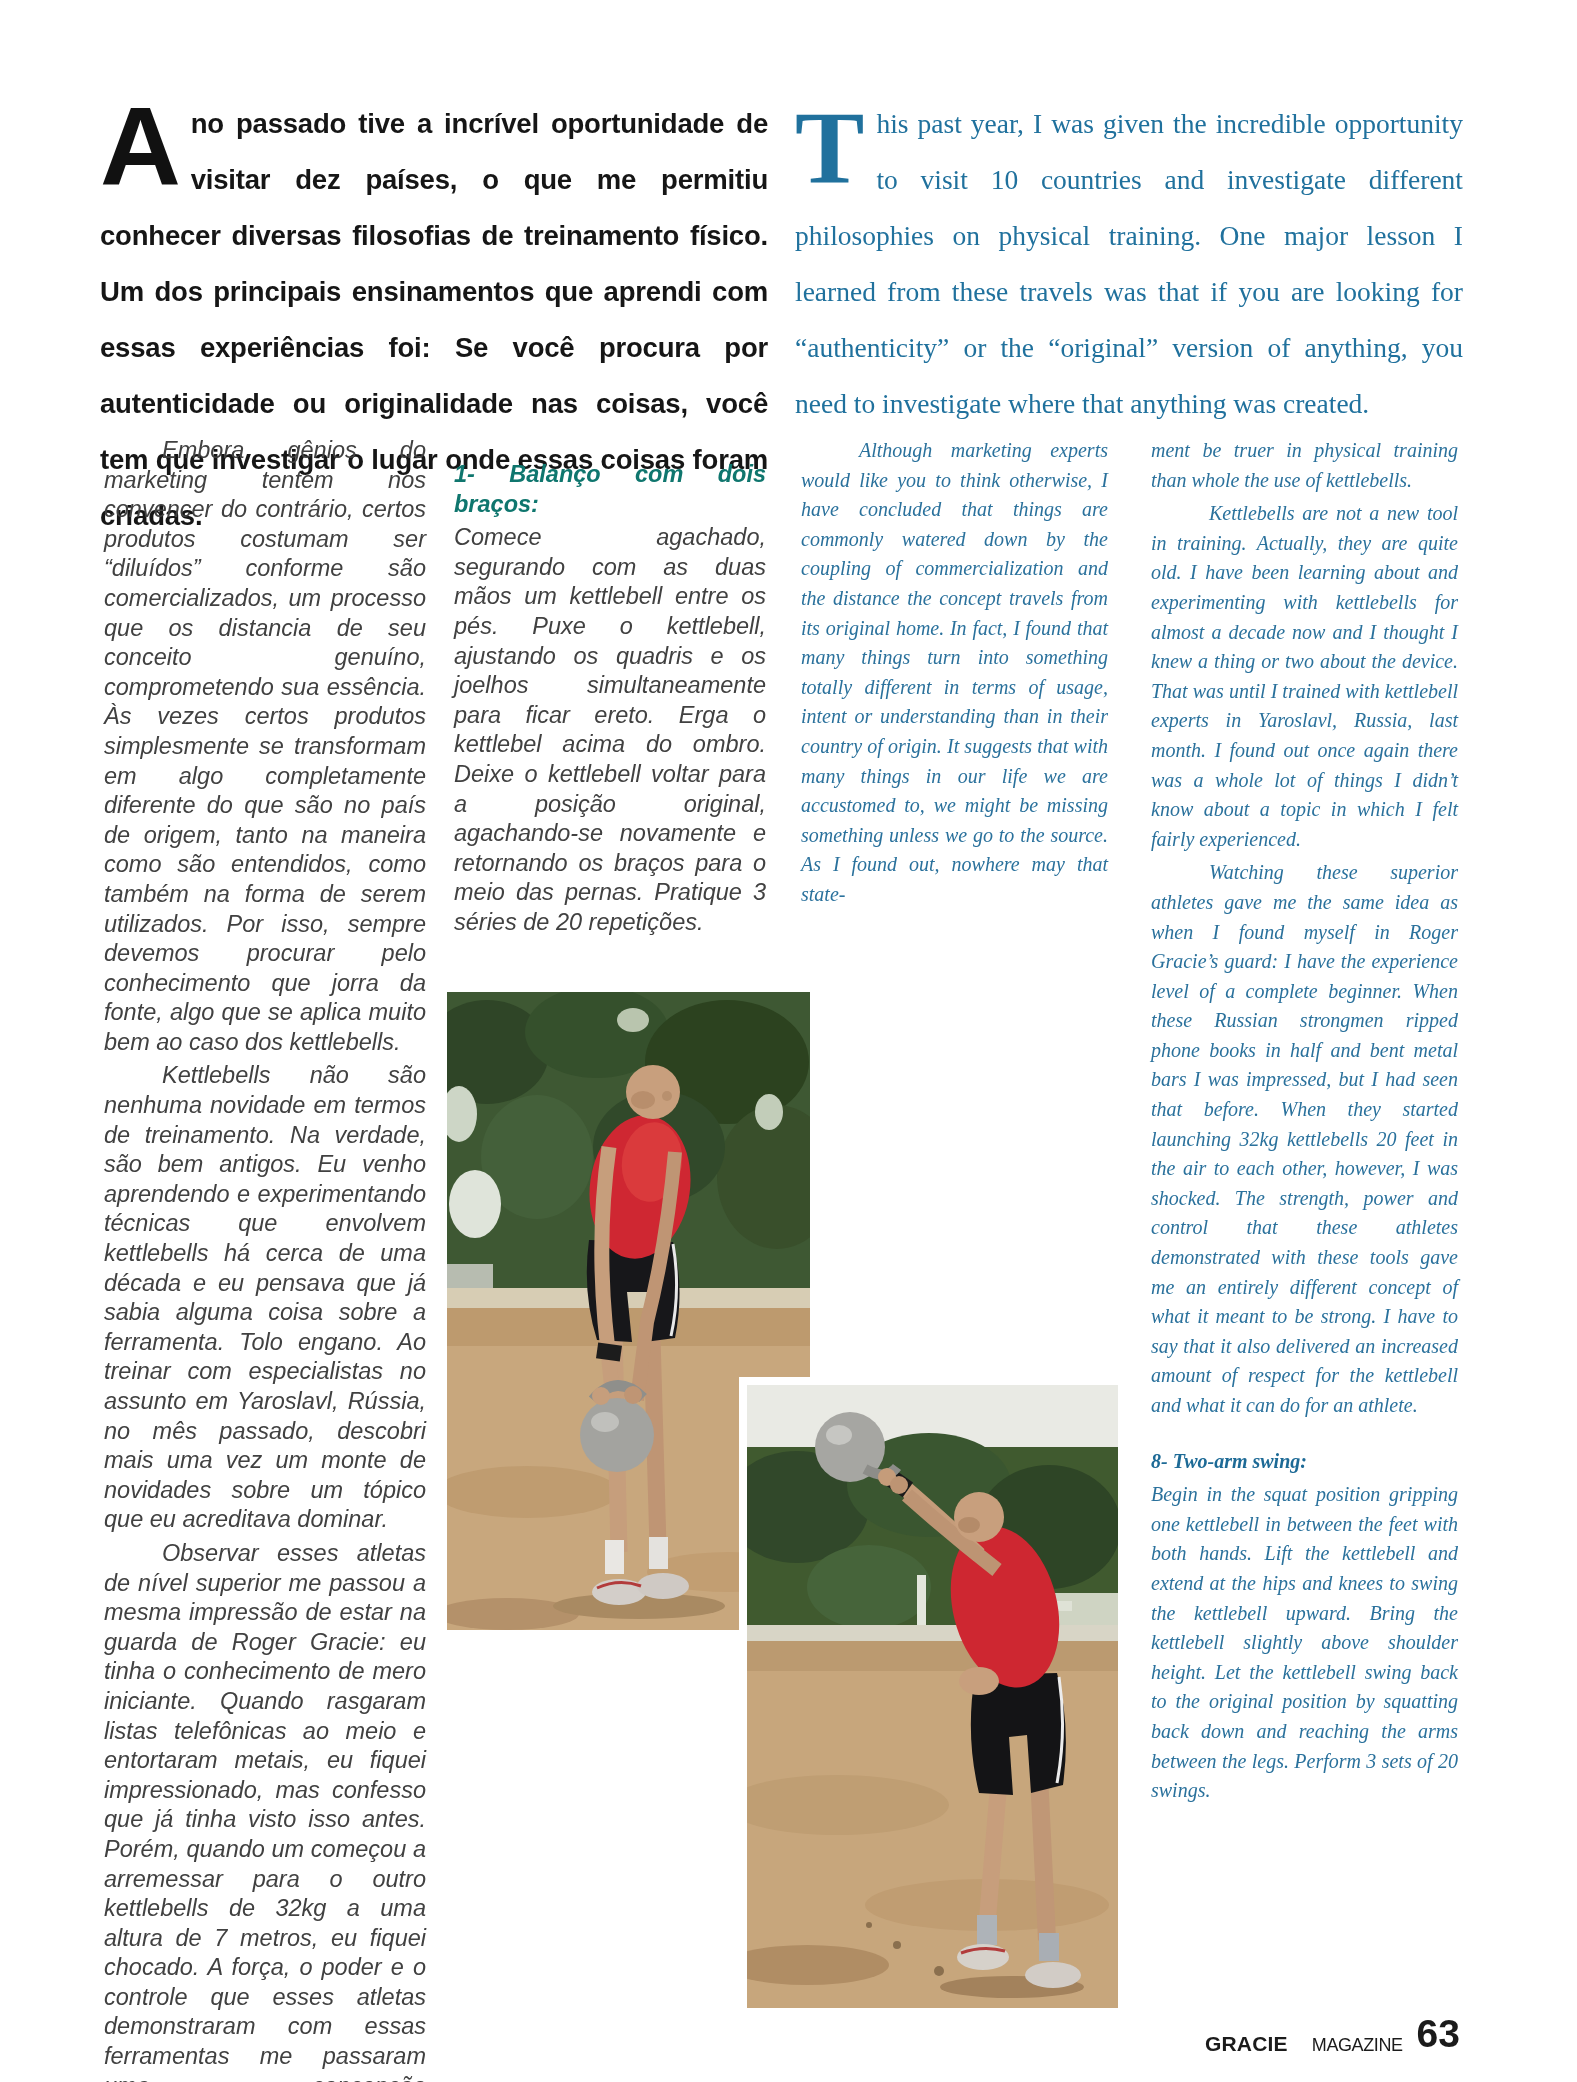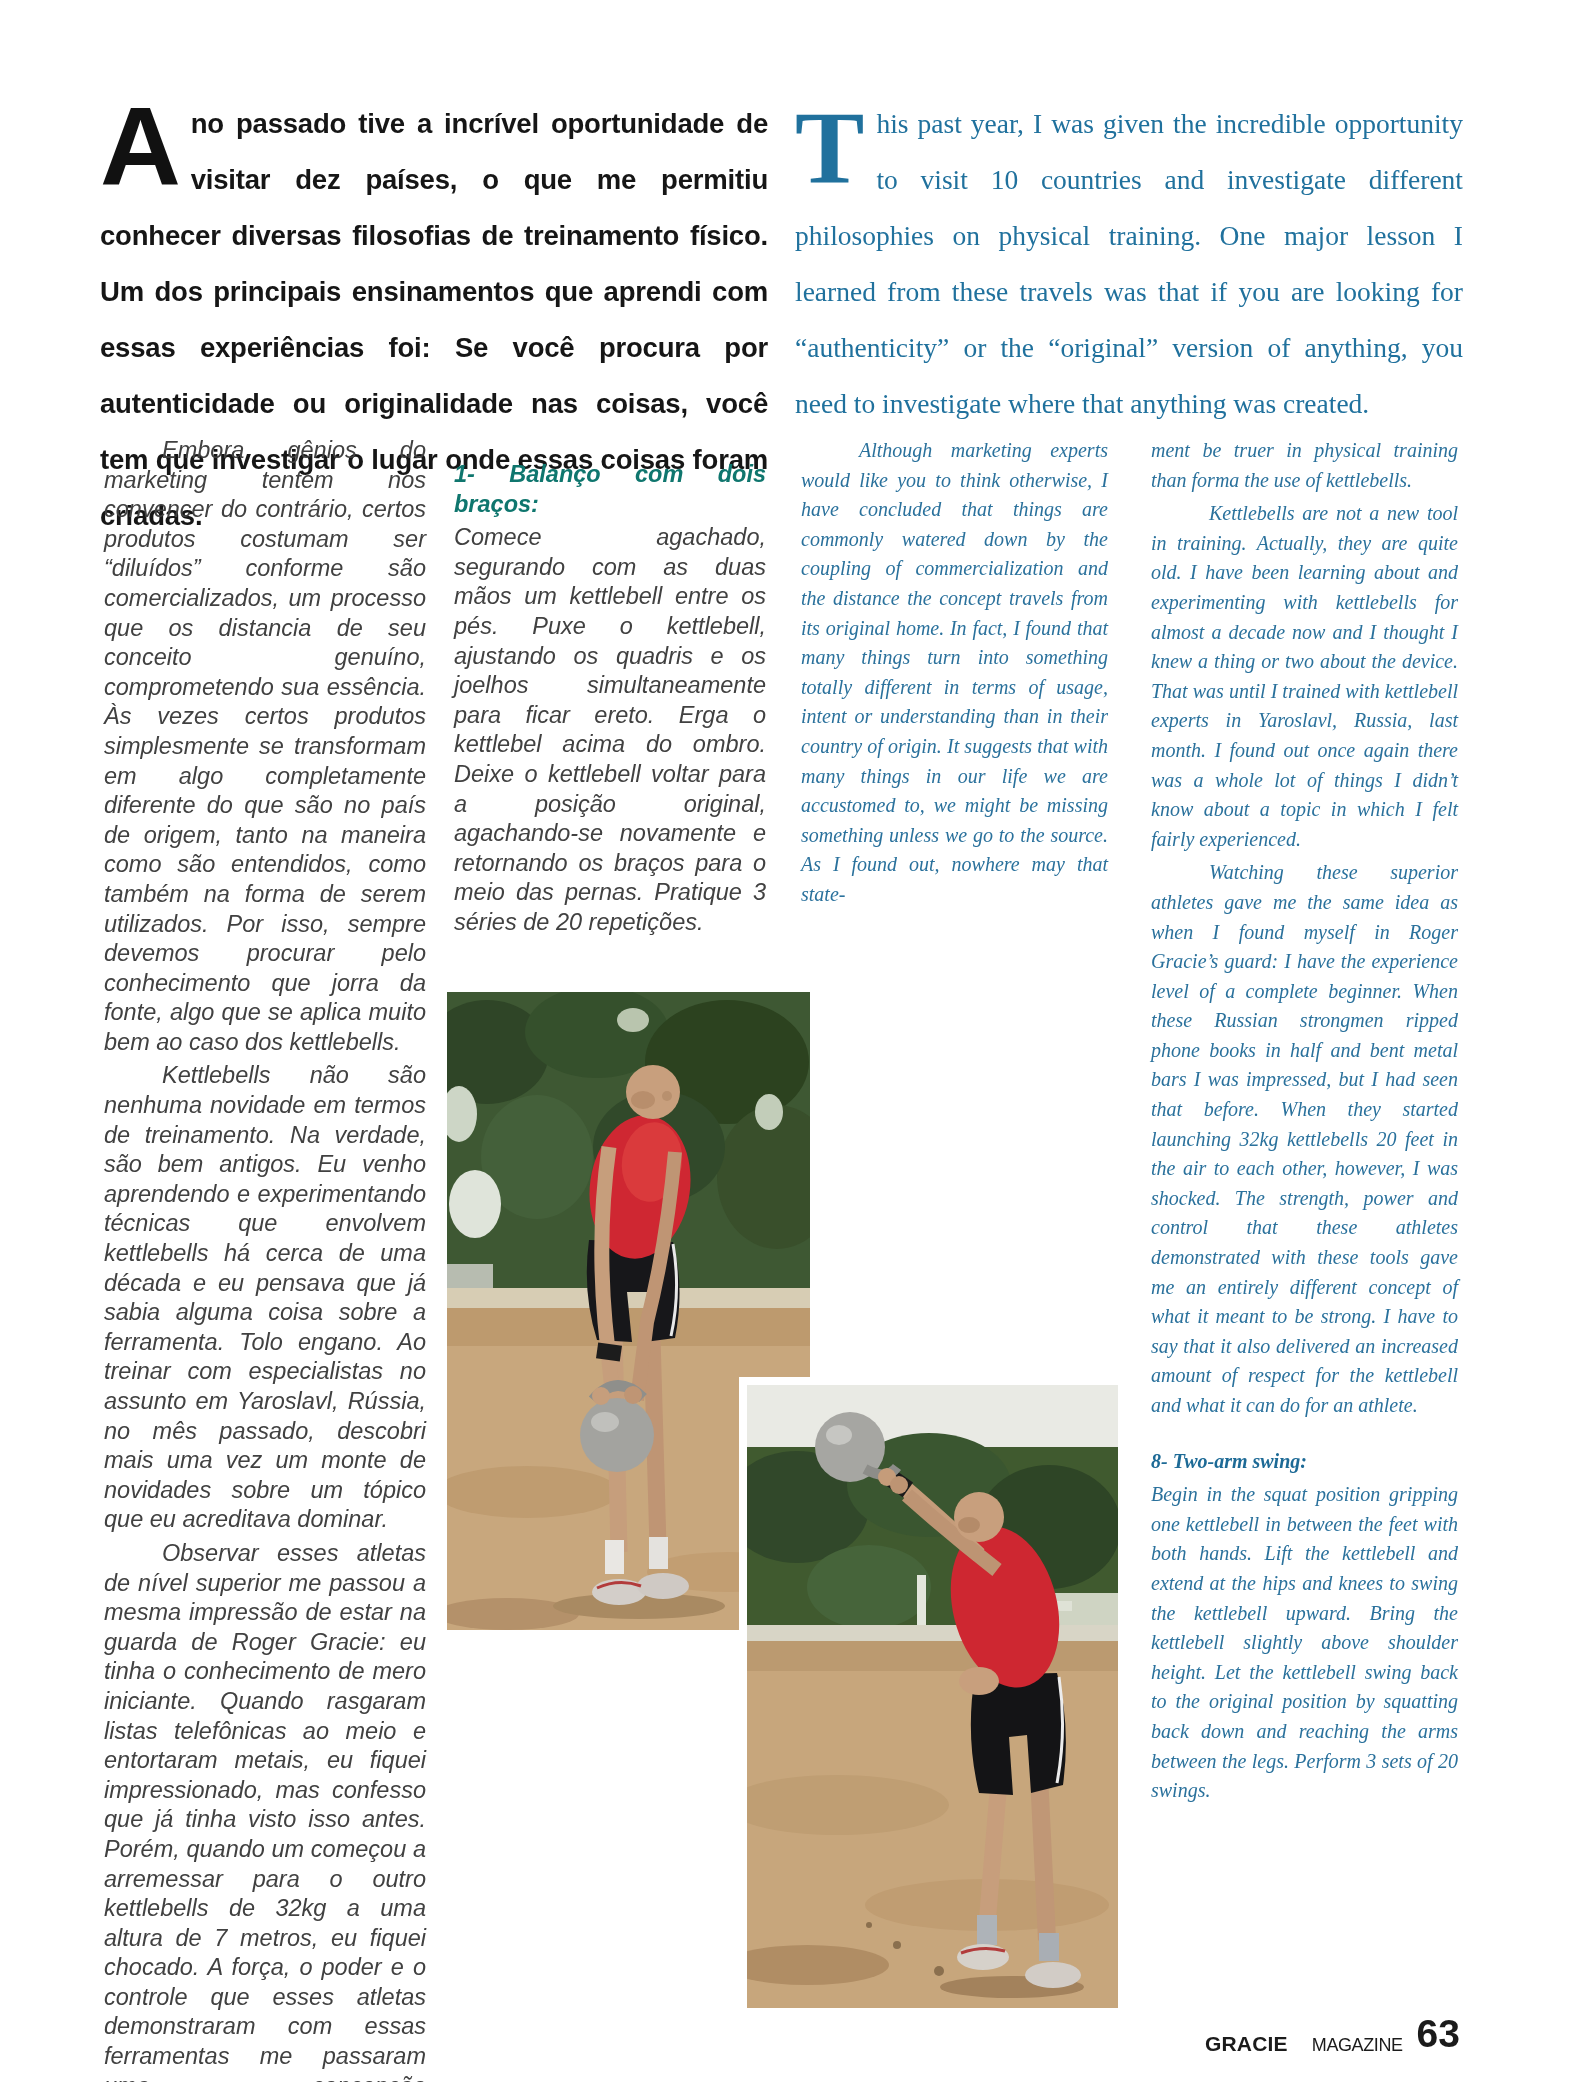--- a/index.html
+++ b/index.html
@@ -63,21 +63,21 @@
   <div id="col2" class="col col-pt">
     <p class="h-pt">1- Balanço com dois braços:</p>
     <p>Comece agachado, segurando com as duas mãos um kettlebell entre os pés. Puxe o kettlebell, ajustando os quadris e os joelhos simultaneamente para ficar ereto. Erga o kettlebel acima do ombro. Deixe o kettlebell voltar para a posição original, agachando-se novamente e retornando os braços para o meio das pernas. Pratique 3 séries de 20 repetições.</p>
   </div>
 
   <div id="col3" class="col col-en">
     <p class="indent">Although marketing experts would like you to think otherwise, I have concluded that things are commonly watered down by the coupling of commercialization and the distance the concept travels from its original home. In fact, I found that many things turn into something totally different in terms of usage, intent or understanding than in their country of origin. It suggests that with many things in our life we are accustomed to, we might be missing something unless we go to the source. As I found out, nowhere may that state-</p>
   </div>
 
   <div id="col4" class="col col-en">
-    <p>ment be truer in physical training than forma the use of kettlebells.</p>
+    <p>ment be truer in physical training than whole the use of kettlebells.</p>
     <p class="indent">Kettlebells are not a new tool in training. Actually, they are quite old. I have been learning about and experimenting with kettlebells for almost a decade now and I thought I knew a thing or two about the device. That was until I trained with kettlebell experts in Yaroslavl, Russia, last month. I found out once again there was a whole lot of things I didn’t know about a topic in which I felt fairly experienced.</p>
     <p class="indent">Watching these superior athletes gave me the same idea as when I found myself in Roger Gracie’s guard: I have the experience level of a complete beginner. When these Russian strongmen ripped phone books in half and bent metal bars I was impressed, but I had seen that before. When they started launching 32kg kettlebells 20 feet in the air to each other, however, I was shocked. The strength, power and control that these athletes demonstrated with these tools gave me an entirely different concept of what it meant to be strong. I have to say that it also delivered an increased amount of respect for the kettlebell and what it can do for an athlete.</p>
     <p class="h-en">8- Two-arm swing:</p>
     <p>Begin in the squat position gripping one kettlebell in between the feet with both hands. Lift the kettlebell and extend at the hips and knees to swing the kettlebell upward. Bring the kettlebell slightly above shoulder height. Let the kettlebell swing back to the original position by squatting back down and reaching the arms between the legs. Perform 3 sets of 20 swings.</p>
   </div>
 
   <div id="photo1" class="photo">
     <svg viewBox="0 0 363 638" preserveAspectRatio="none">
       <rect width="363" height="330" fill="#3e5833"></rect>
       <ellipse cx="40" cy="60" rx="62" ry="52" fill="#2f4527"></ellipse>

